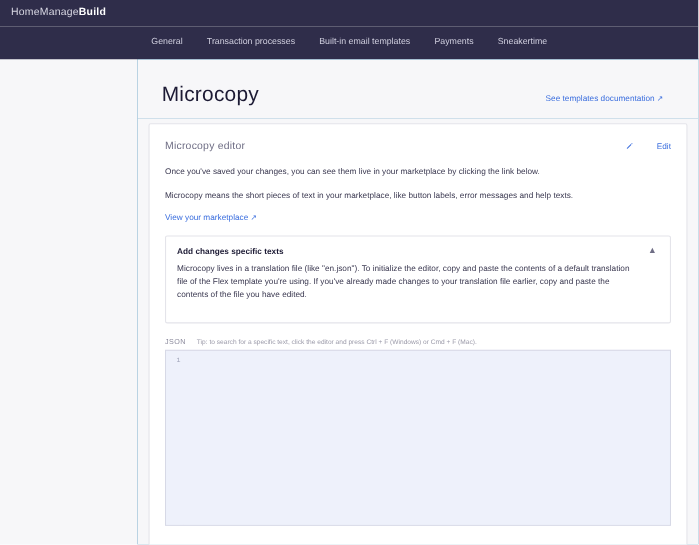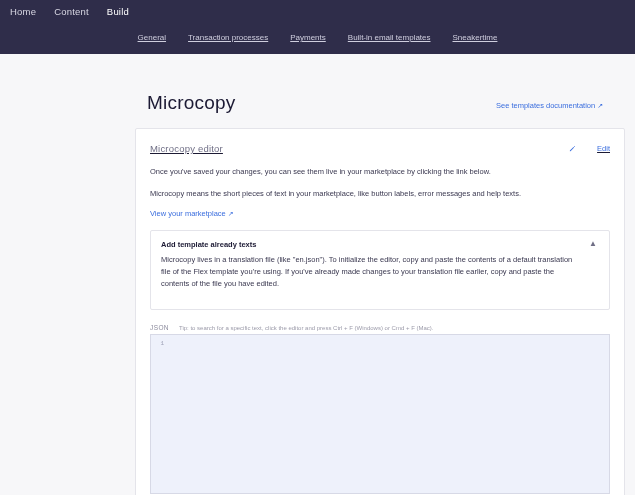--- a/index.html
+++ b/index.html
@@ -13,32 +13,31 @@
     color: #1c1a34;
   }
 
   
   .topbar {
     height: 24px;
     background: #2f2d4a;
     display: flex;
     align-items: center;
     padding: 0 10px;
-    gap: 18px;
   }
   .topbar-item {
     color: #d8d7e3;
     font-size: 9.5px;
     letter-spacing: 0.2px;
     text-decoration: none;
     line-height: 1;
   }
   .topbar-item.active {
     color: #ffffff;
-    font-weight: normal;
+    font-weight: bold;
   }
 
   
   .subnav {
     height: 30px;
     background: #2f2d4a;
     display: flex;
     align-items: stretch;
     justify-content: center;
     gap: 0;
@@ -46,21 +45,20 @@
   }
   .subnav-item {
     color: #cfcede;
     font-size: 8px;
     padding: 0 11px;
     display: flex;
     align-items: center;
     height: 100%;
     border-bottom: 2px solid transparent;
     white-space: nowrap;
-    text-decoration: underline;
   }
   .subnav-item.active {
     color: #ffffff;
     border-bottom-color: #ffffff;
   }
 
   
   .page {
     display: flex;
     height: calc(495px - 54px);
@@ -68,21 +66,20 @@
   .leftgutter {
     width: 125px;
     background: #f7f7f9;
     flex: 0 0 125px;
   }
   .content {
     flex: 1 1 auto;
     background: #0369a1;
     position: relative;
     padding: 0;
-    margin-top: 16px;
   }
 
   .title-row {
     display: flex;
     align-items: flex-end;
     justify-content: space-between;
     padding: 22px 32px 10px 22px;
     background: #f7f7f9;
   }
   .page-title {
@@ -115,21 +112,20 @@
     border-radius: 2px;
     margin: 0 10px 0 10px;
     padding: 14px 14px 0 14px;
     height: 100%;
   }
   .card-head {
     display: flex;
     justify-content: space-between;
     align-items: center;
     margin-bottom: 12px;
-    text-decoration: underline;
   }
   .card-title {
     font-size: 9.5px;
     color: #6f6e85;
     letter-spacing: 0.2px;
   }
   .edit-btn {
     font-size: 7.5px;
     color: #3b6ede;
     display: flex;
@@ -246,29 +242,29 @@
     line-height: 1.5;
     white-space: pre;
     overflow: hidden;
   }
 </style>
 </head>
 <body>
 
 <div class="topbar">
   <a class="topbar-item" href="#">Home</a>
-  <a class="topbar-item" href="#">Content</a>
+  <a class="topbar-item" href="#">Manage</a>
   <a class="topbar-item active" href="#">Build</a>
 </div>
 
 <div class="subnav">
   <div class="subnav-item">General</div>
   <div class="subnav-item">Transaction processes</div>
+  <div class="subnav-item">Built-in email templates</div>
   <div class="subnav-item">Payments</div>
-  <div class="subnav-item">Built-in email templates</div>
   <div class="subnav-item">Sneakertime</div>
 </div>
 
 <div class="page">
   <div class="leftgutter"></div>
 
   <div class="content">
 
     <div class="title-row">
       <h1 class="page-title">Microcopy</h1>
@@ -293,21 +289,21 @@
 
         <p class="para">Once you've saved your changes, you can see them live in your marketplace by clicking the link below.</p>
         <p class="para">Microcopy means the short pieces of text in your marketplace, like button labels, error messages and help texts.</p>
         <p class="linkline">
           <a class="ext" href="#">View your marketplace</a>
         </p>
 
         <div class="panel">
           <div class="panel-head">
             <div>
-              <div class="panel-title">Add template already texts</div>
+              <div class="panel-title">Add changes specific texts</div>
               <p class="panel-para">Microcopy lives in a translation file (like "en.json"). To initialize the editor, copy and paste the contents of a default translation file of the Flex template you're using. If you've already made changes to your translation file earlier, copy and paste the contents of the file you have edited.</p>
             </div>
             <button class="chev">▲</button>
           </div>
         </div>
 
         <div class="editor-head">
           <span class="json-label">JSON</span>
           <span class="hint">Tip: to search for a specific text, click the editor and press Ctrl + F (Windows) or Cmd + F (Mac).</span>
         </div>

